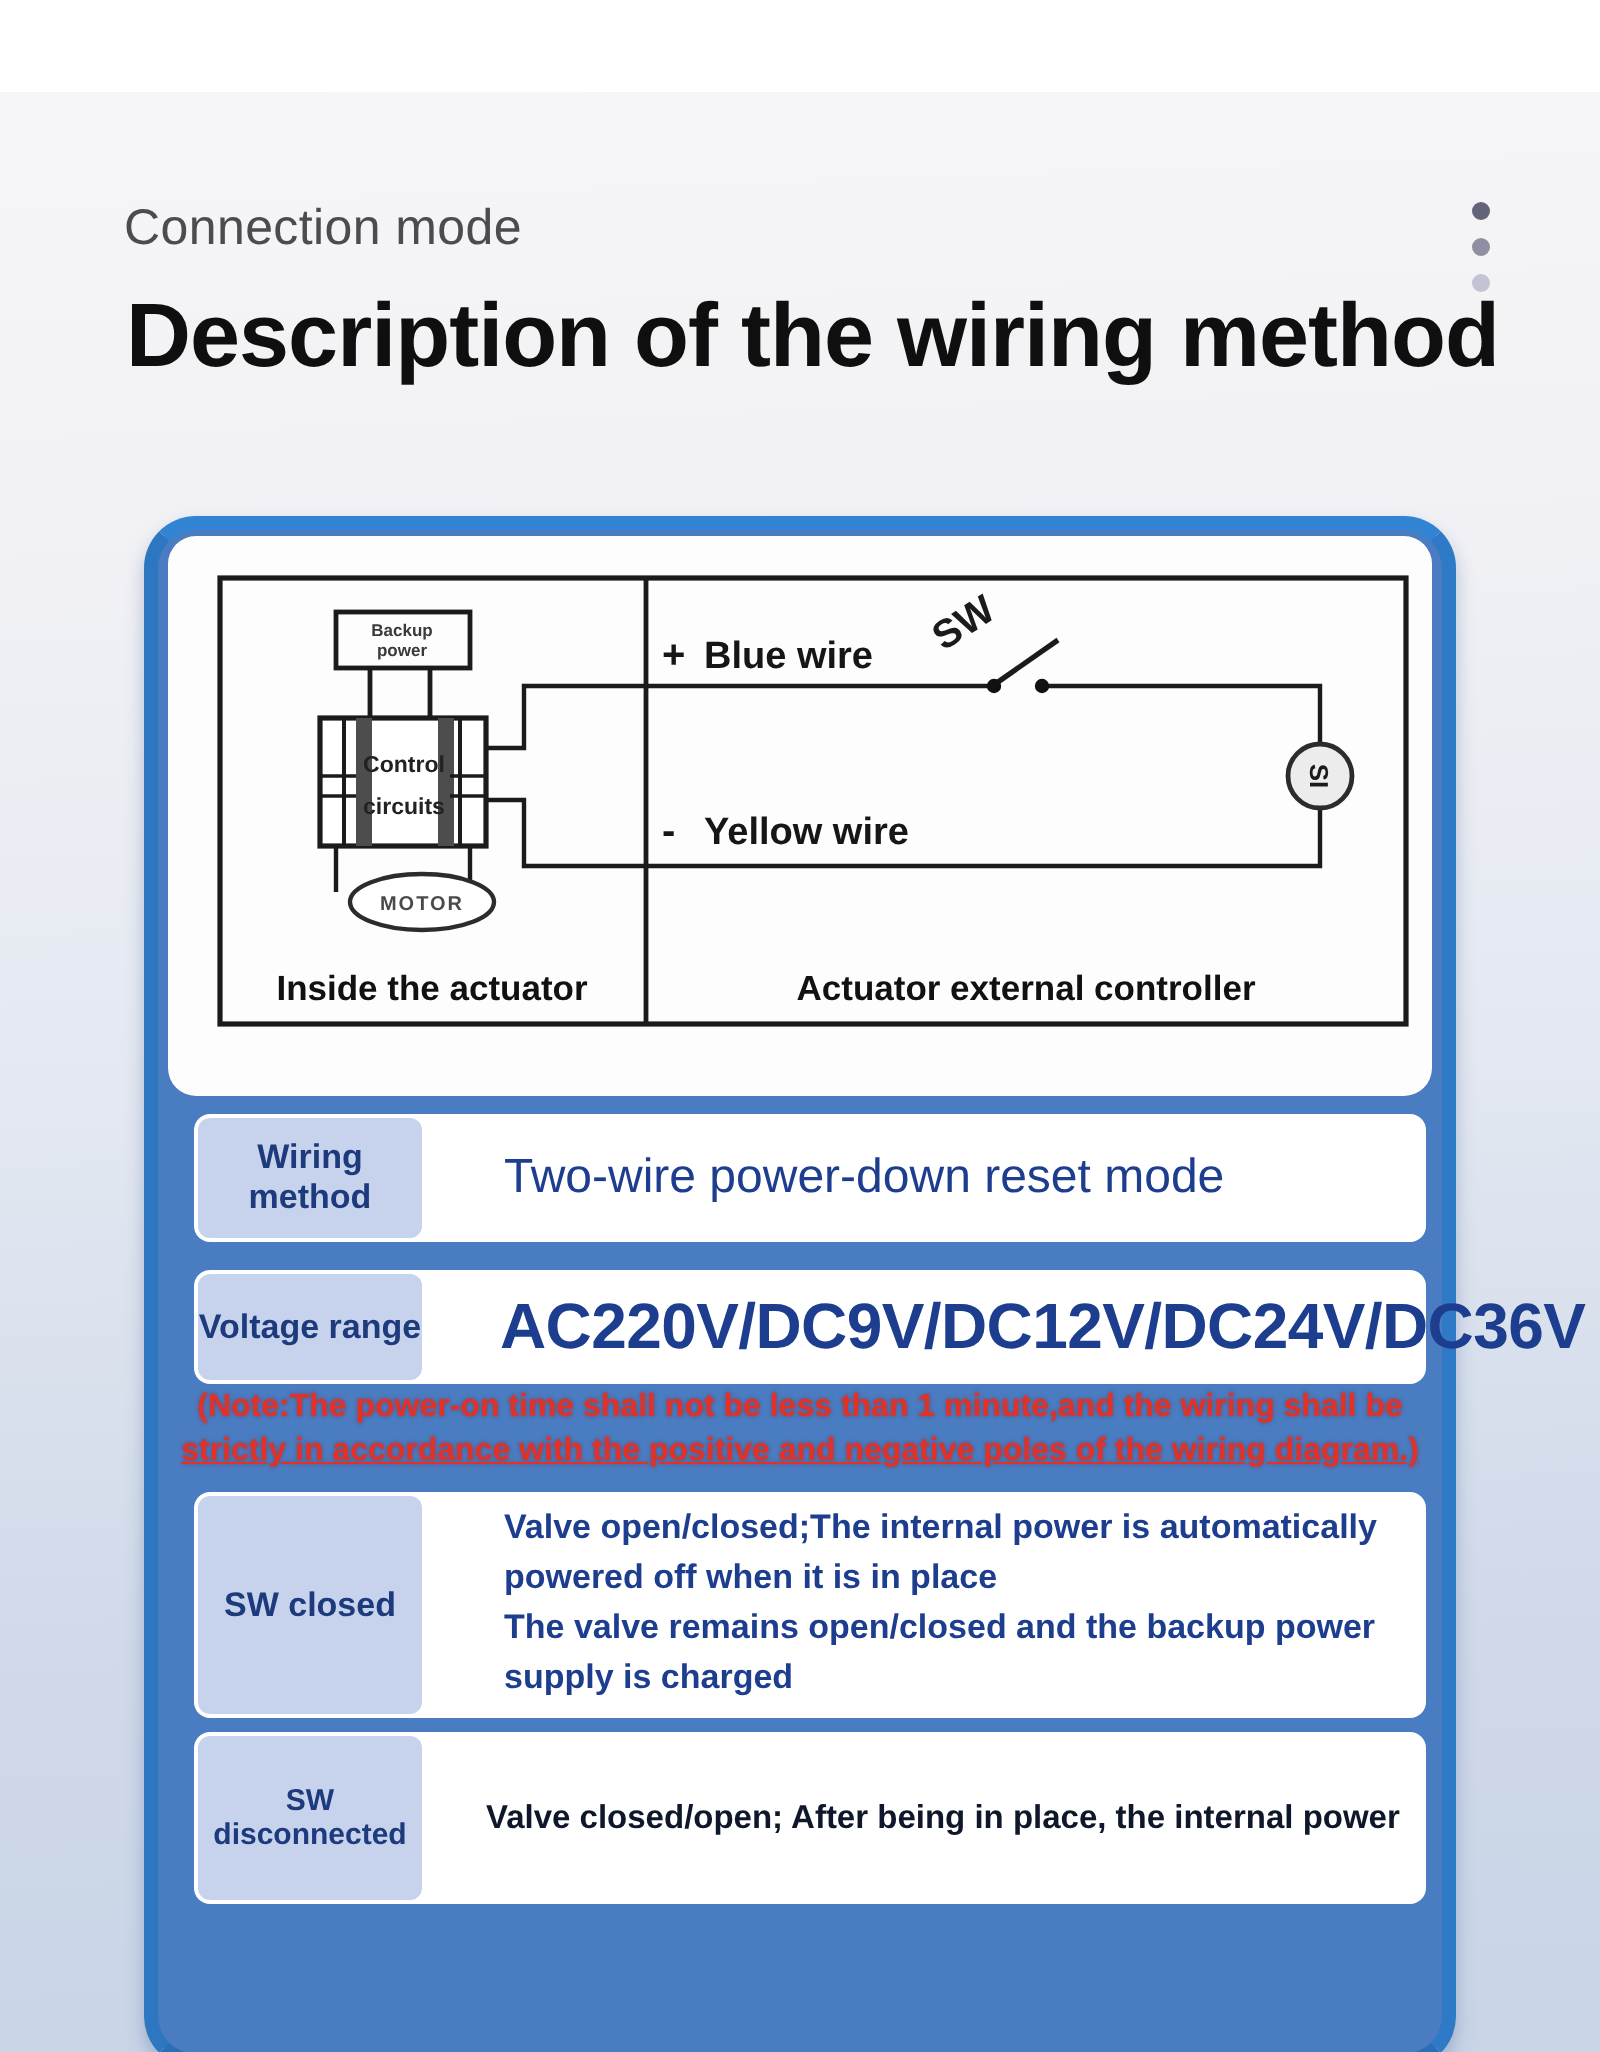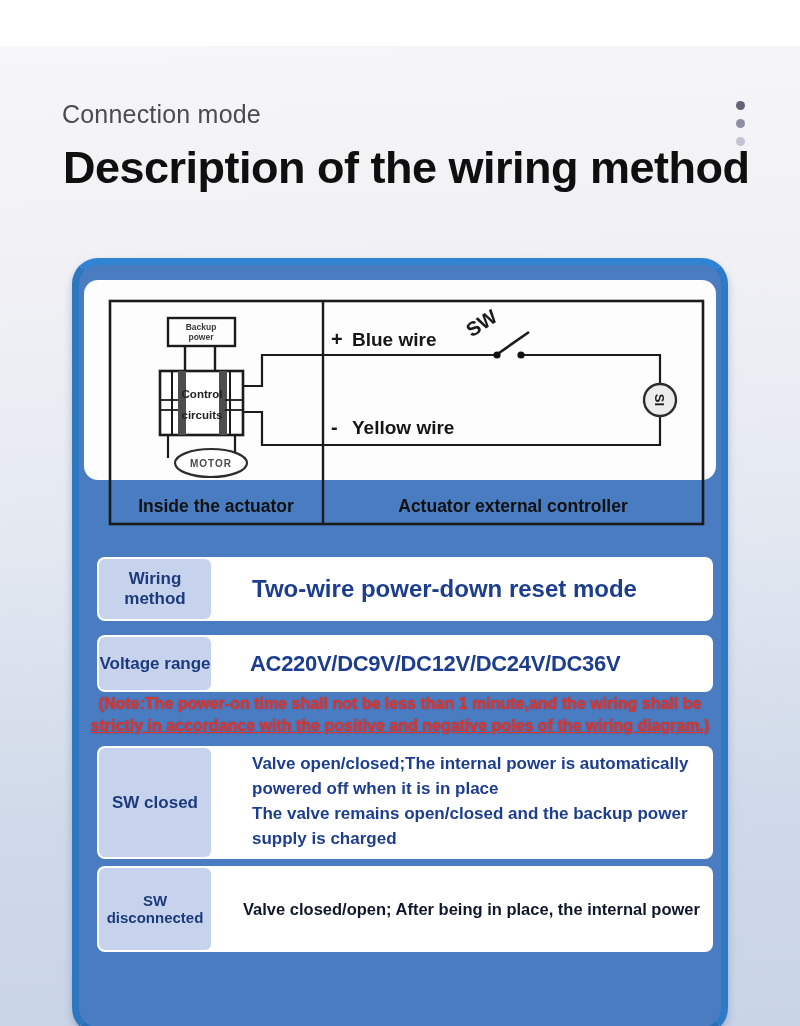--- a/index.html
+++ b/index.html
@@ -24,47 +24,47 @@
   .title {
     position:absolute; left:63px; top:96px; width:740px;
     font-size:45px; font-weight:700; color:#0f0f10; letter-spacing:-.5px; white-space:nowrap;
   }
   .panel {
     position:absolute; left:72px; top:212px; width:656px; height:776px;
     background:#4a7cc1; border:7px solid; border-color:#3084d3 #2e7ac6 #2b6db6 #2d76c0;
     border-radius:26px; box-shadow:0 5px 9px rgba(70,100,150,.35);
   }
   .diagram-card {
-    position:absolute; left:5px; top:15px; width:632px; height:200px;
+    position:absolute; left:5px; top:3px; width:632px; height:280px;
     background:#fdfdfd; border-radius:14px;
   }
   .diagram-card svg { position:absolute; left:0; top:0; }
   .row {
     position:absolute; left:18px; width:616px; background:#ffffff; border-radius:8px;
   }
   .row-1 { top:292px; height:64px; }
   .row-2 { top:370px; height:57px; }
   .row-3 { top:481px; height:113px; }
   .row-4 { top:601px; height:86px; }
   .label-cell {
     position:absolute; left:2px; top:2px; bottom:2px; width:112px;
     background:#c7d3ec; border-radius:6px;
     display:flex; align-items:center; justify-content:center;
     font-size:17px; font-weight:700; color:#1c3a7c; text-align:center;
   }
   .label-small { font-size:15px; }
   .value-1 {
     position:absolute; left:155px; right:6px; top:0; bottom:0;
     display:flex; align-items:center;
-    font-size:24px; font-weight:700; color:#1d3e8e;
+    font-size:24px; font-weight:400; color:#1d3e8e;
   }
   .value-2 {
     position:absolute; left:153px; right:4px; top:0; bottom:0;
     display:flex; align-items:center;
-    font-size:22px; font-weight:600; color:#1d3e8e; letter-spacing:-.3px; white-space:nowrap;
+    font-size:32px; font-weight:600; color:#1d3e8e; letter-spacing:-.3px; white-space:nowrap;
   }
   .value-3 {
     position:absolute; left:155px; right:4px; top:5px;
     font-size:17px; font-weight:600; color:#1d3e8e; line-height:25px;
   }
   .value-4 {
     position:absolute; left:146px; right:4px; top:0; bottom:0;
     display:flex; flex-direction:column; justify-content:center;
     font-size:16.5px; font-weight:600; color:#0f172a; line-height:25px;
   }

